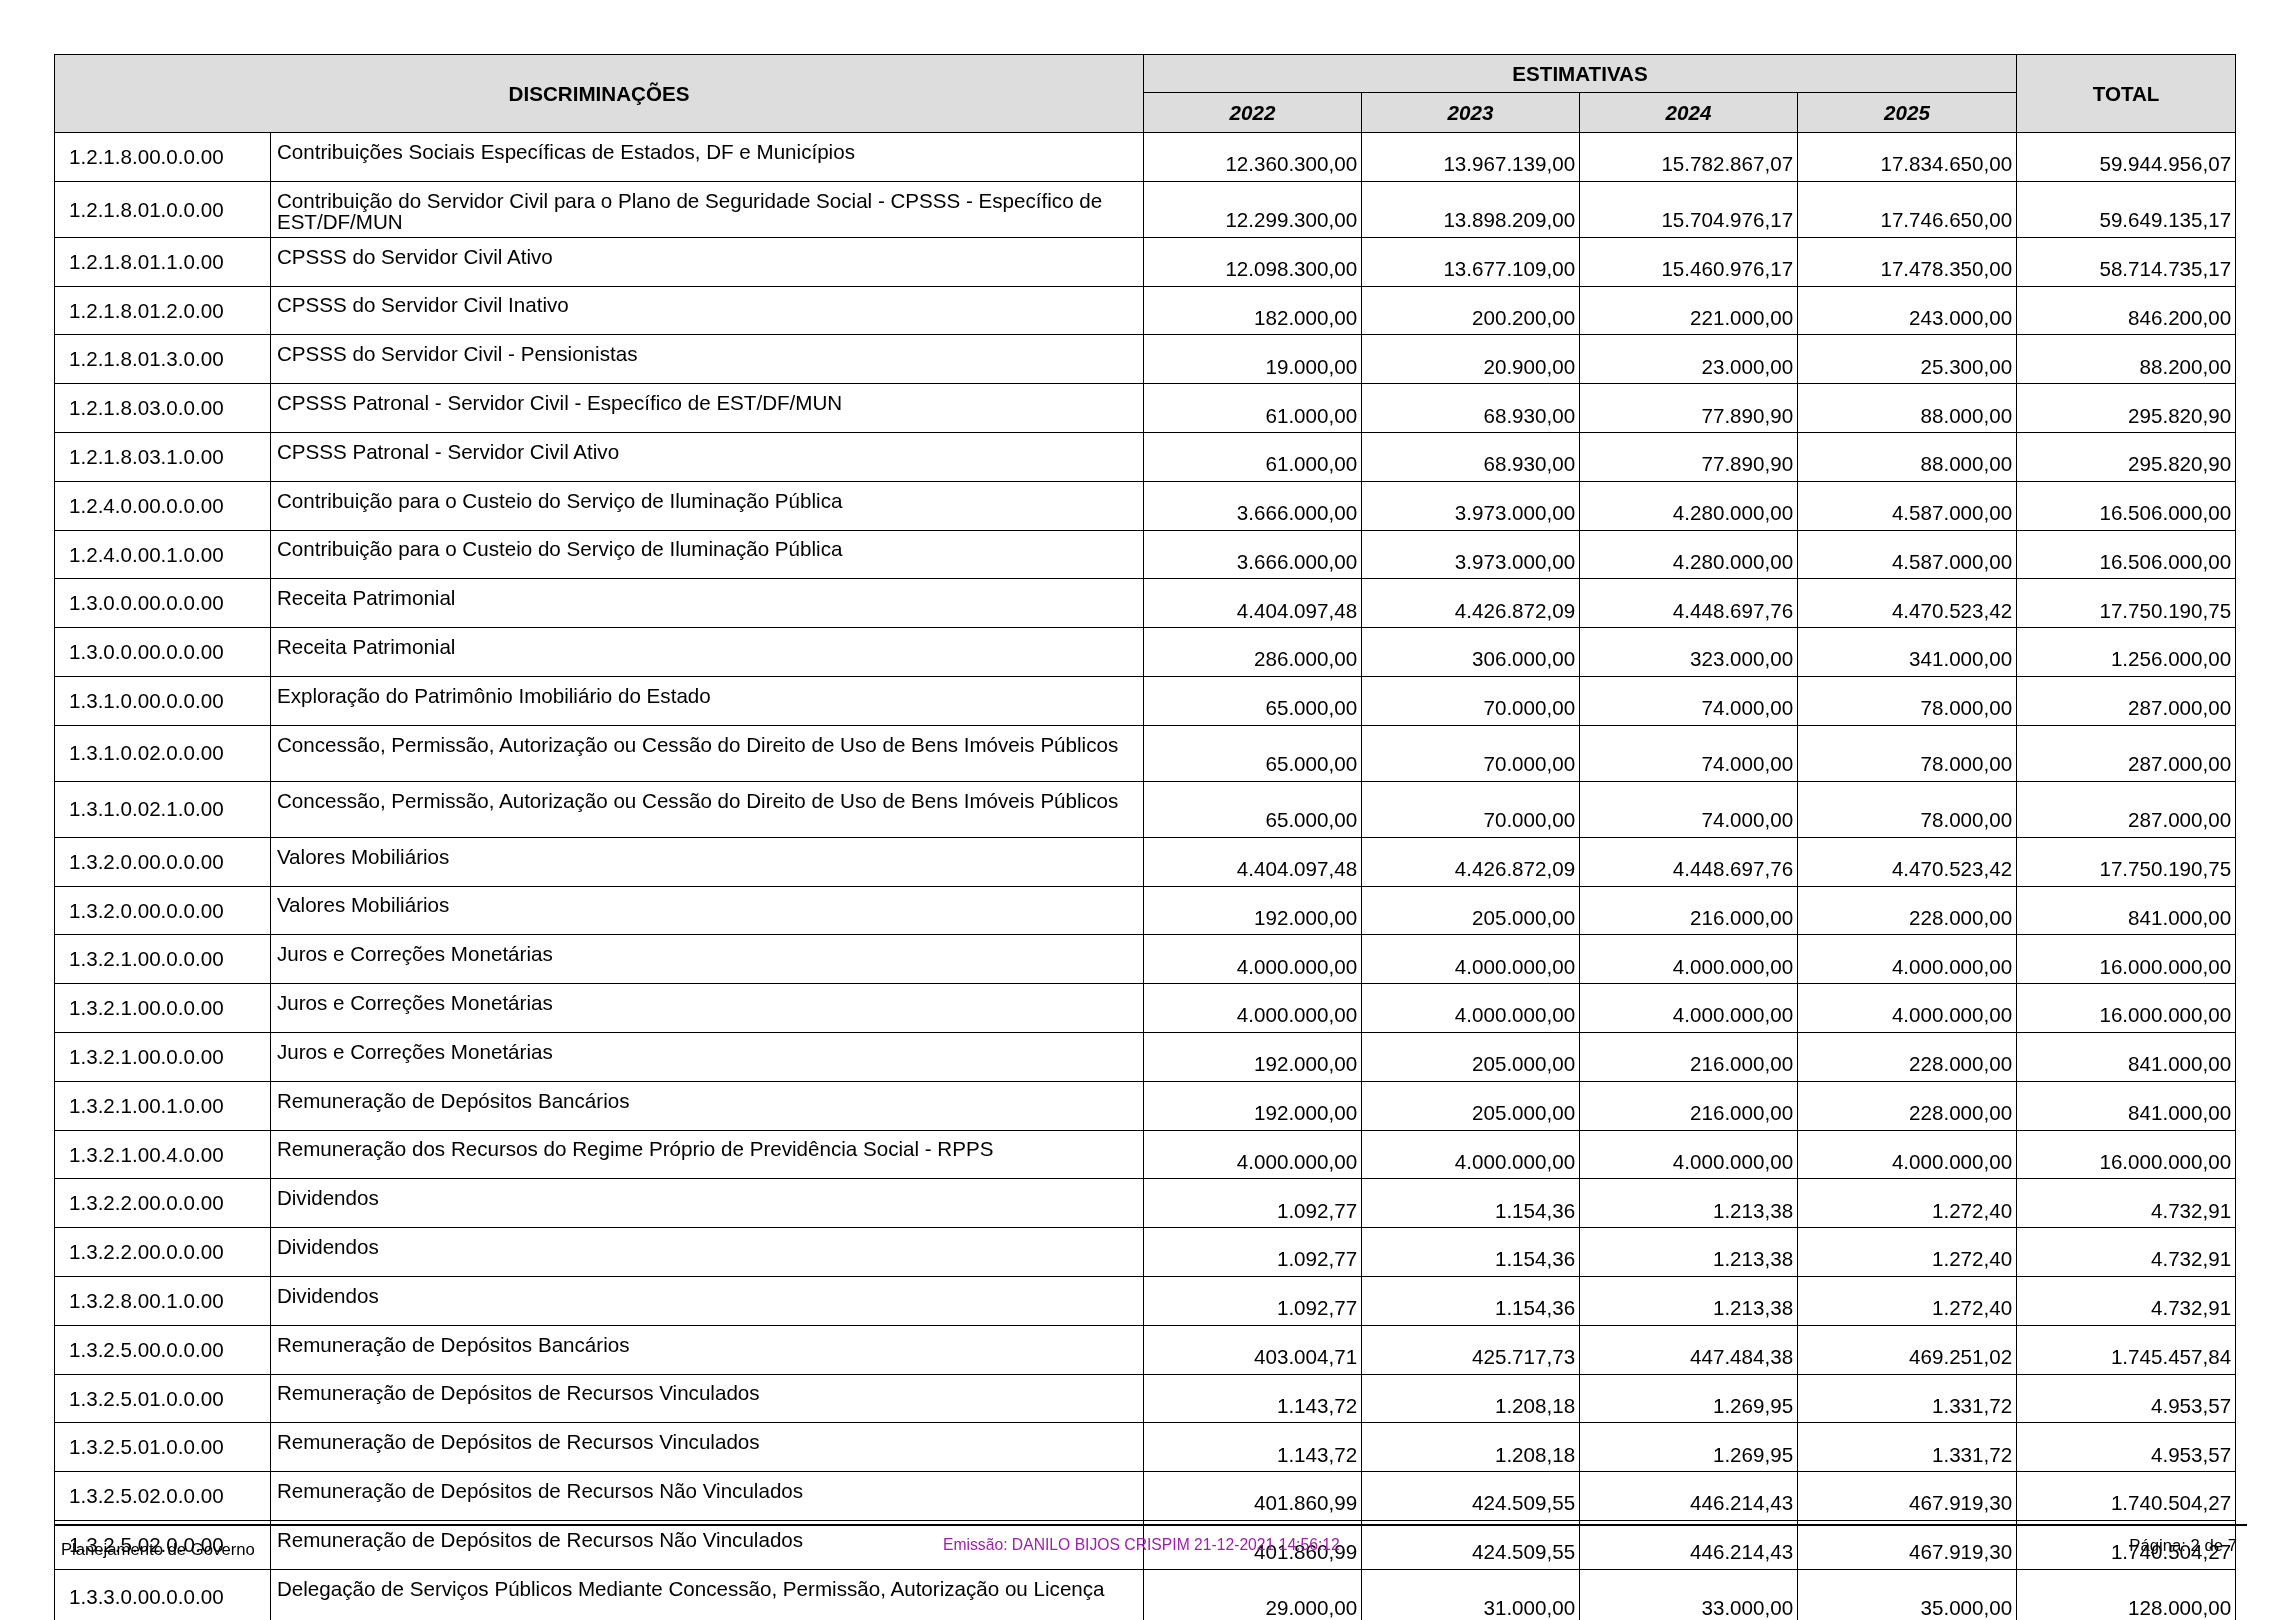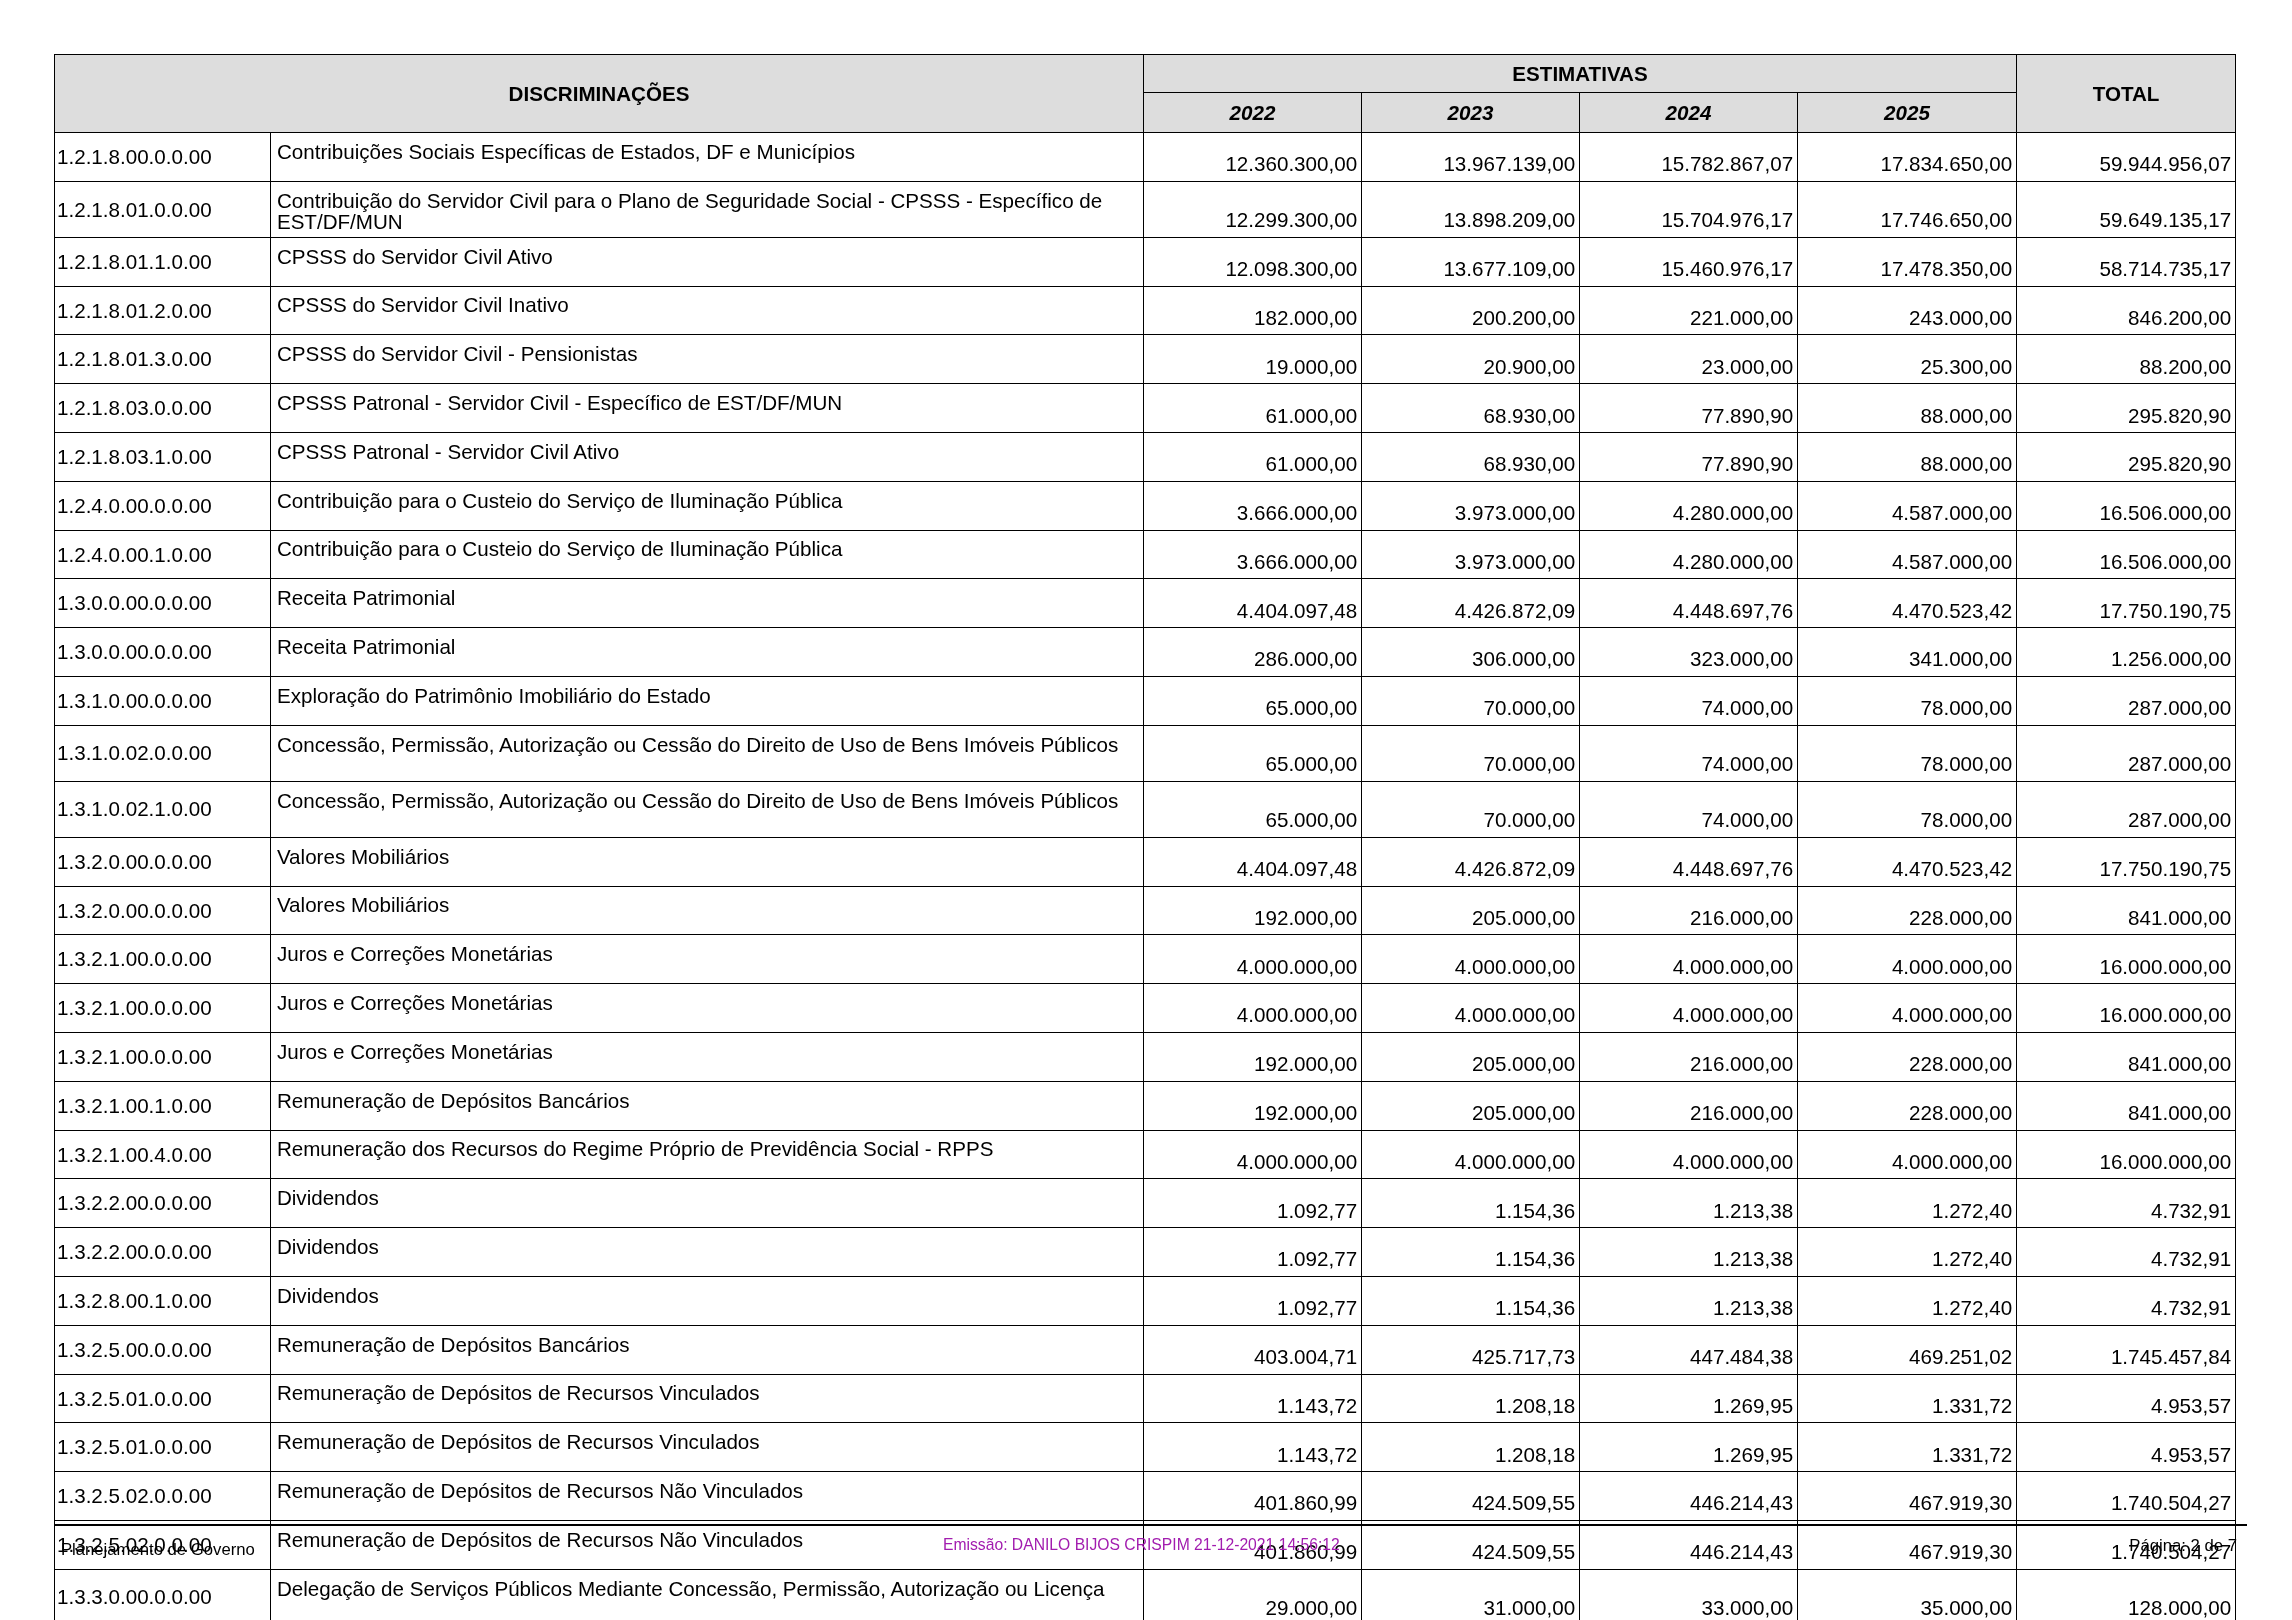--- a/index.html
+++ b/index.html
@@ -22,21 +22,21 @@
     .report-table th {
       background: #dddddd;
       font-weight: bold;
       text-align: center;
       font-size: 20.6px;
     }
     .report-table thead tr.h1 th { height: 37px; }
     .report-table thead tr.h2 th { height: 39px; font-style: italic; }
     .report-table tbody td { height: 40px; vertical-align: middle; }
     .report-table tbody tr.two-line td { height: 47px; }
-    .report-table td.code { text-align: left; padding-left: 2px; }
+    .report-table td.code { text-align: left; padding-left: 14px; }
     .report-table td.desc { text-align: left; padding-left: 5.9px; vertical-align: top; padding-top: 7.8px; margin-left: 28px; }
     .report-table tr.two-line td.desc { padding-top: 8px; }
     .report-table td.num { text-align: right; padding-right: 3.9px; vertical-align: bottom; padding-bottom: 5.9px; }
     .report-table td.code { vertical-align: middle; }
 
     .footer-line {
       position: absolute; left: 54px; top: 1524px; width: 2193px;
       border-top: 2px solid #000;
     }
     .footer {

